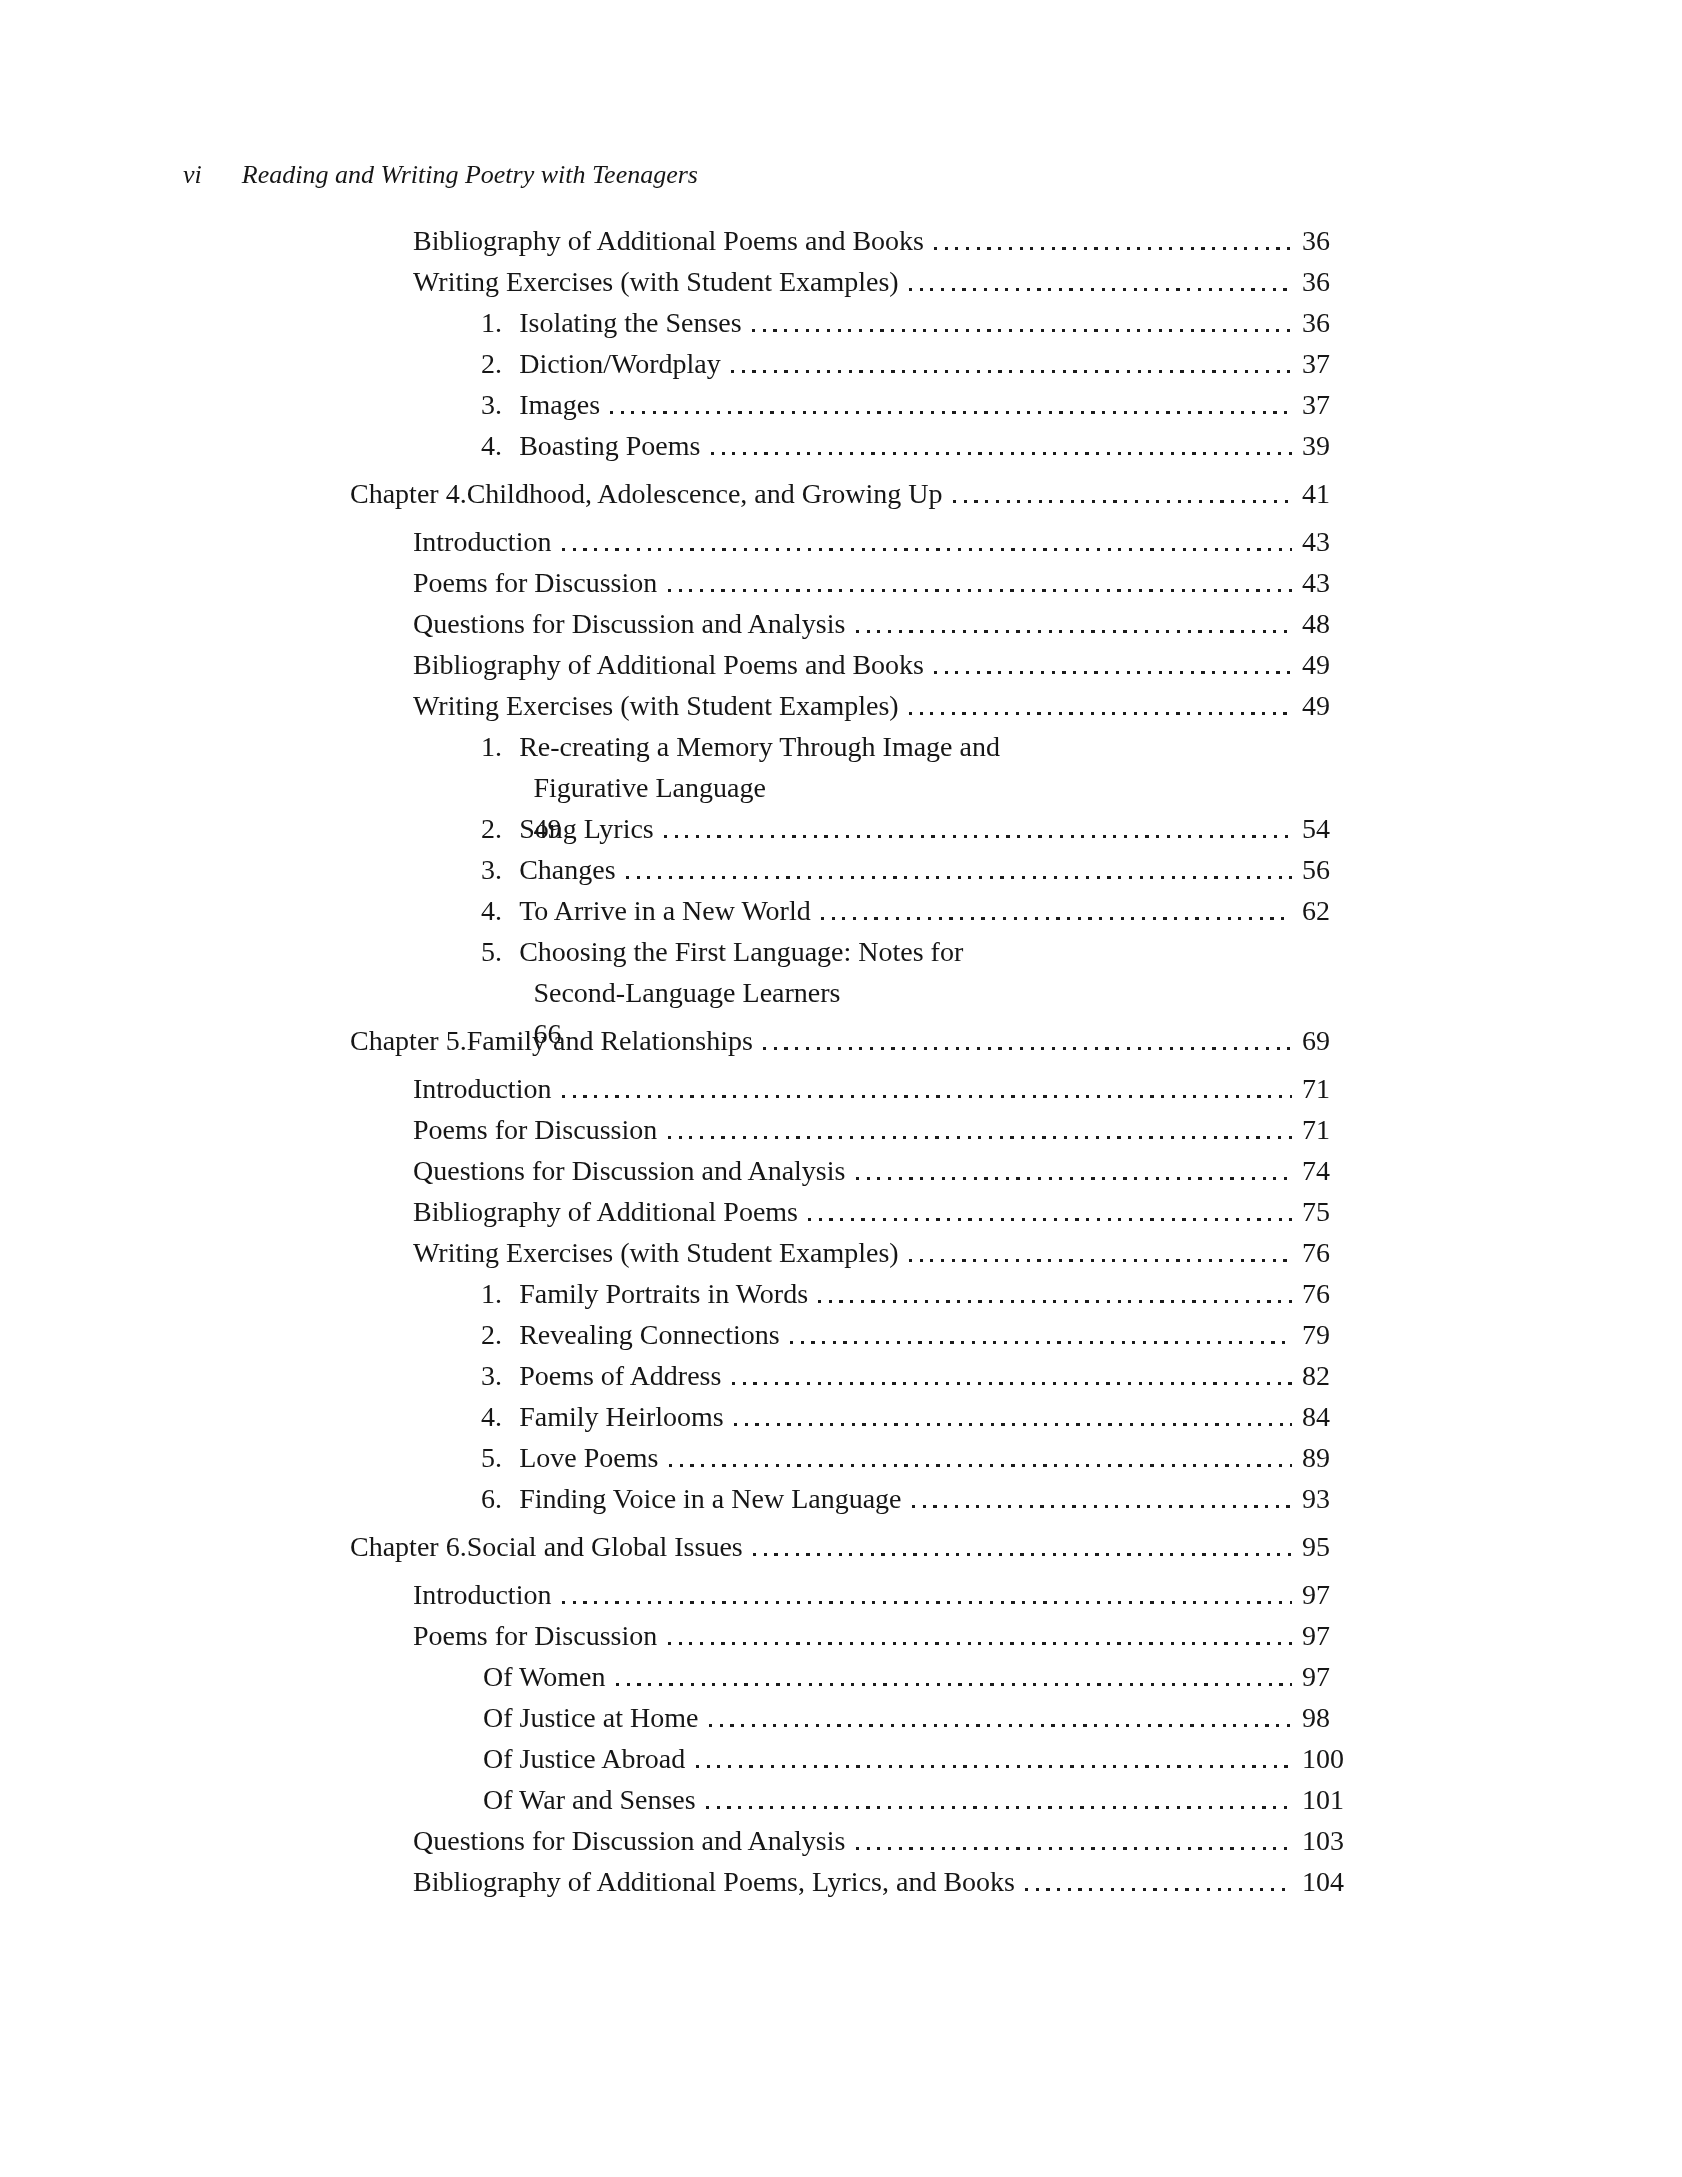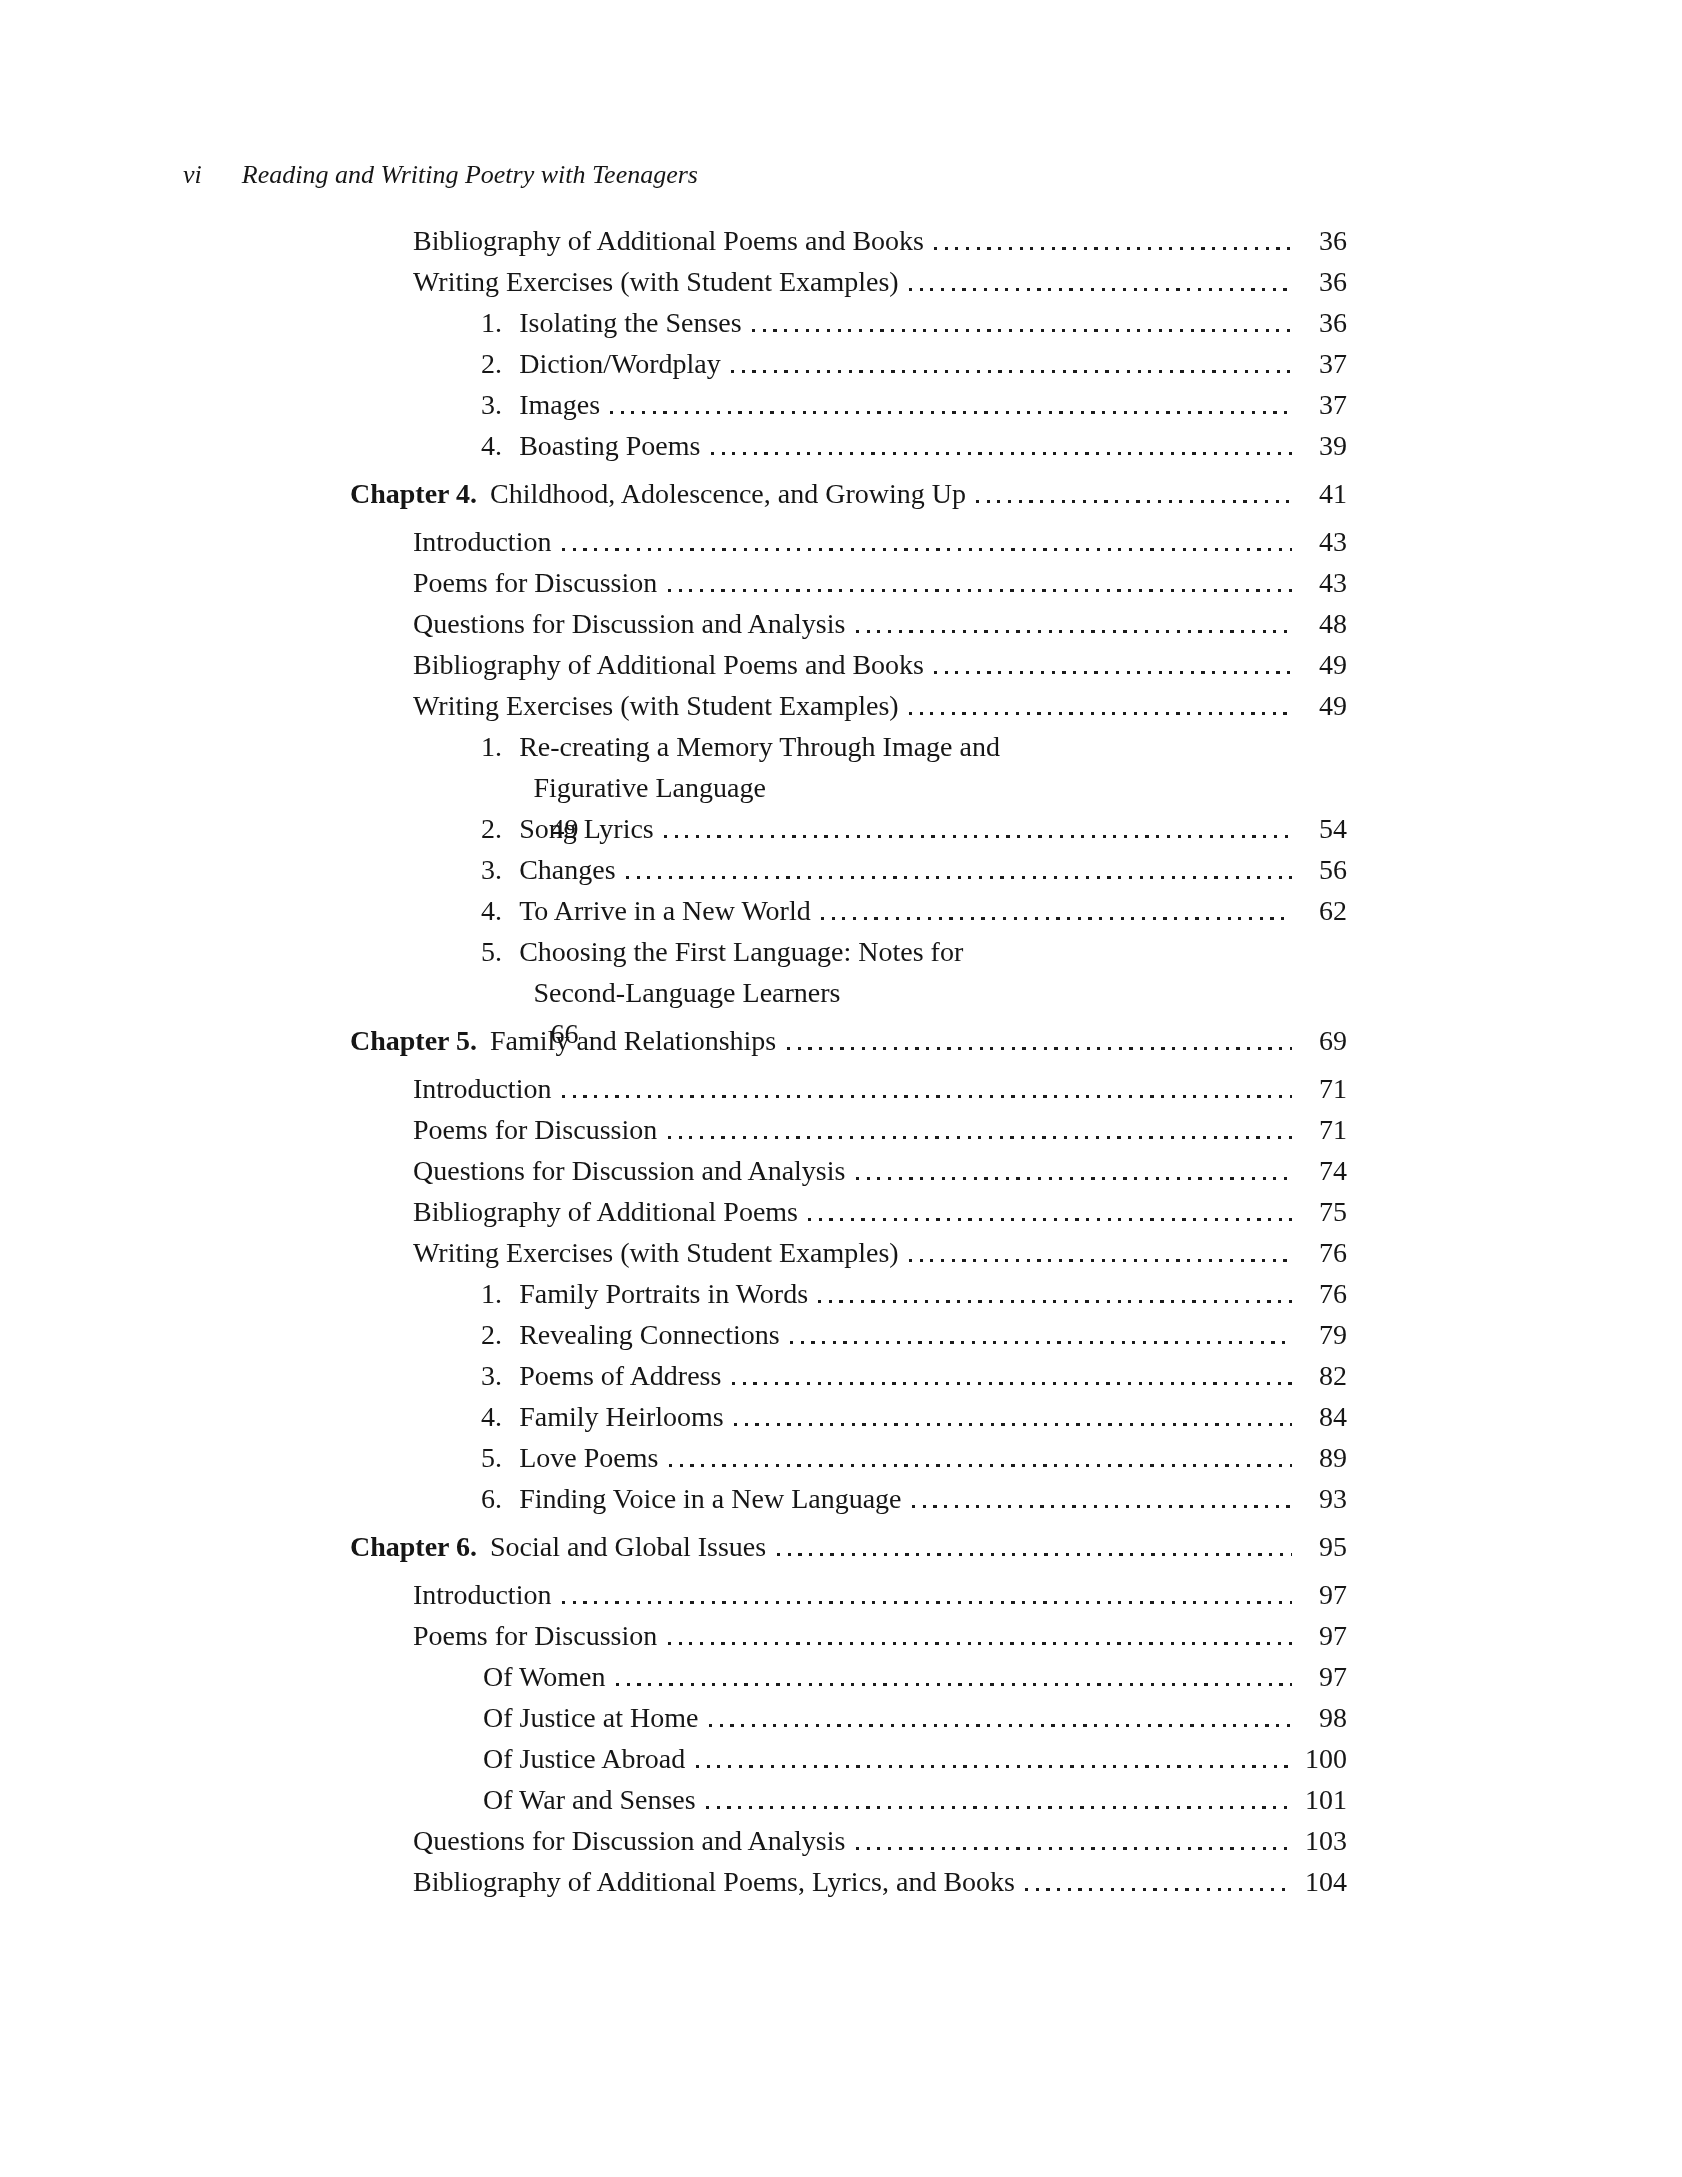--- a/index.html
+++ b/index.html
@@ -30,39 +30,39 @@
     font-size: 28px;
   }
   .row {
     display: flex;
     align-items: baseline;
     height: 41px;
     line-height: 41px;
     white-space: nowrap;
   }
   .row.chapter { margin: 7px 0; }
-  .chlabel { font-weight: 700; margin-right: 13px; }
+  .chlabel { font-weight: 400; }
   .lv1  { padding-left: 63px; font-family: Liberation Serif, serif; }
   .lv2  { padding-left: 131px; }
   .sub  { padding-left: 133px; }
   .cont { padding-left: 173px; flex-direction: column; }
   .num { display: inline-block; min-width: 27px; margin-right: 11.2px; }
   .dots {
     flex: 1 1 35px;
     height: 3.1px;
     margin: 0 10.4px;
     background-image: repeating-linear-gradient(
       to right,
       #1b1b1b 0, #1b1b1b 3.1px,
       transparent 3.1px, transparent 10.7px
     );
     background-position: left bottom;
     background-repeat: no-repeat;
   }
-  .pg { text-align: right; min-width: 45px; }
+  .pg { min-width: 45px; }
 </style>
 </head>
 <body>
 
 <div class="page">
   <div class="running-head">
     <span class="folio">vi</span><span class="running-title">Reading and Writing Poetry with Teenagers</span>
   </div>
   <div class="toc" id="toc">
       <div class="row lv1">

